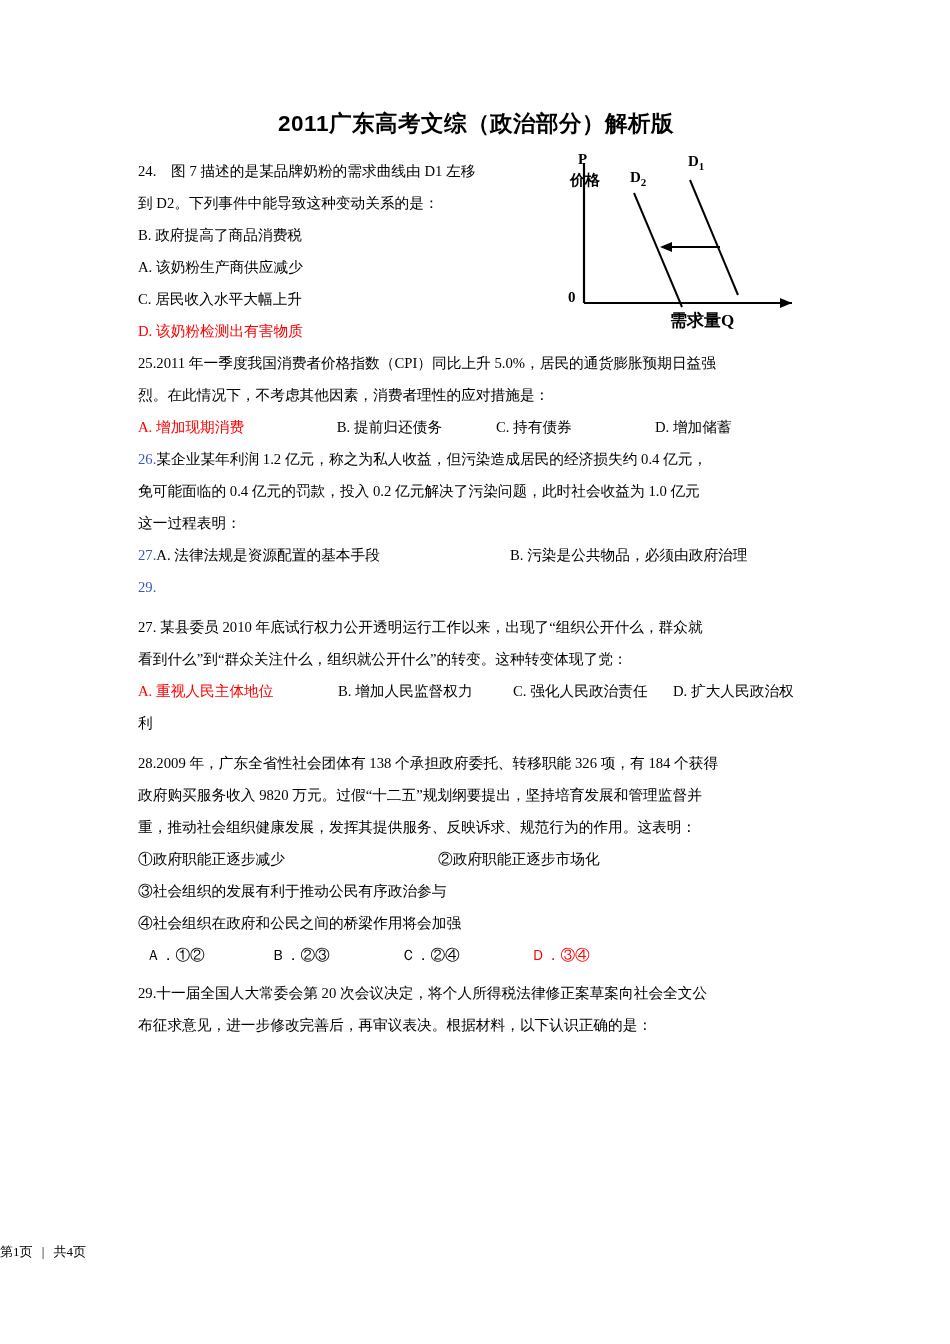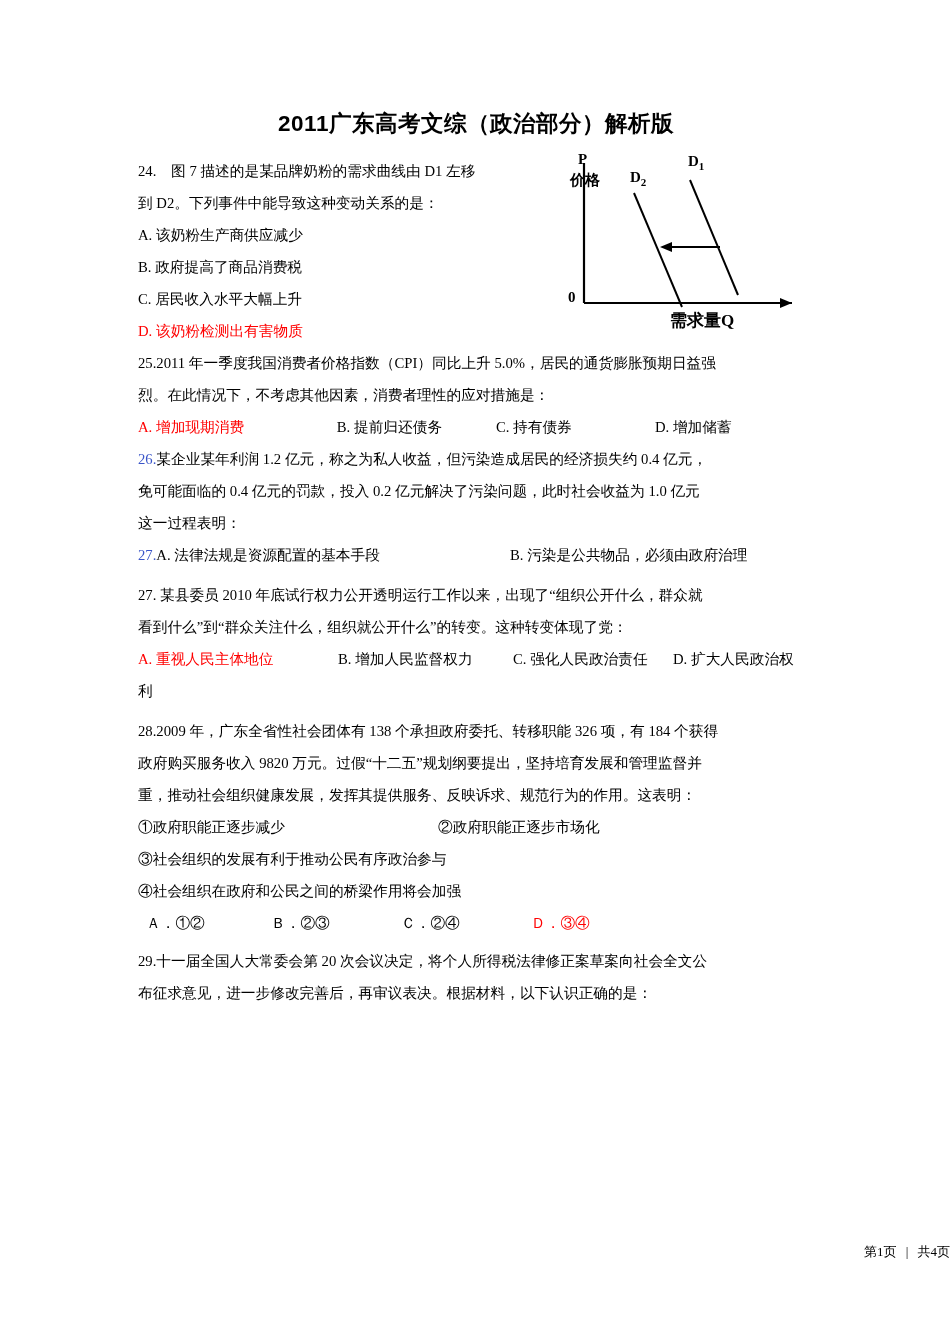--- a/index.html
+++ b/index.html
@@ -90,21 +90,21 @@
     font-size: 14.7px;
     line-height: 32px;
   }
   .abcd-row span { display: inline-block; }
 
   .footer {
     position: absolute;
     left: 0;
     right: 0;
     top: 1243px;
-    text-align: right;
+    text-align: left;
     font-size: 13px;
     font-family: "Liberation Serif", "DejaVu Serif", serif;
   }
   .footer .sep { margin: 0 6px; }
 
   .sub-opt { display: flex; font-size: 14.7px; line-height: 32px; }
   .sub-opt .sl { width: 300px; }
 </style>
 </head>
 <body>
@@ -114,22 +114,22 @@
 
     <h1 class="doc-title">2011广东高考文综（政治部分）解析版</h1>
 
     <div class="q-block q24-wrap">
       <div class="q24-text">
         <p class="para">
           <span>24.</span>
           &nbsp;&nbsp;&nbsp;<span>图 7 描述的是某品牌奶粉的需求曲线由 D1 左移</span>
         </p>
         <p class="para">到 D2。下列事件中能导致这种变动关系的是：</p>
+        <p class="para">B. 政府提高了商品消费税</p>
         <p class="para">A. 该奶粉生产商供应减少</p>
-        <p class="para">B. 政府提高了商品消费税</p>
         <p class="para">C. 居民收入水平大幅上升</p>
         <p class="para red">D. 该奶粉检测出有害物质</p>
       </div>
 
       <div class="figure">
         <svg width="290" height="190" viewBox="0 0 290 190">
 
           <line x1="42" y1="8" x2="42" y2="148" stroke="#000" stroke-width="2.2"></line>
 
           <line x1="42" y1="148" x2="250" y2="148" stroke="#000" stroke-width="2.2"></line>
@@ -169,20 +169,21 @@
       </p>
       <p class="para">免可能面临的 0.4 亿元的罚款，投入 0.2 亿元解决了污染问题，此时社会收益为 1.0 亿元</p>
       <p class="para">这一过程表明：</p>
 
       <div class="two-col">
         <span class="left"><span class="blue">27.</span><span>A. 法律法规是资源配置的基本手段</span></span>
         <span class="right">B. 污染是公共物品，必须由政府治理</span>
       </div>
 
 
+      <p class="para blue">29.</p>
     </div>
 
     <div class="q-block" style="margin-top:8px;">
       <p class="para">27. 某县委员 2010 年底试行权力公开透明运行工作以来，出现了“组织公开什么，群众就</p>
       <p class="para">看到什么”到“群众关注什么，组织就公开什么”的转变。这种转变体现了党：</p>
       <div class="abcd-row">
         <span style="width:200px" class="red">A. 重视人民主体地位</span>
         <span style="width:175px">B. 增加人民监督权力</span>
         <span style="width:160px">C. 强化人民政治责任</span>
         <span>D. 扩大人民政治权</span>

